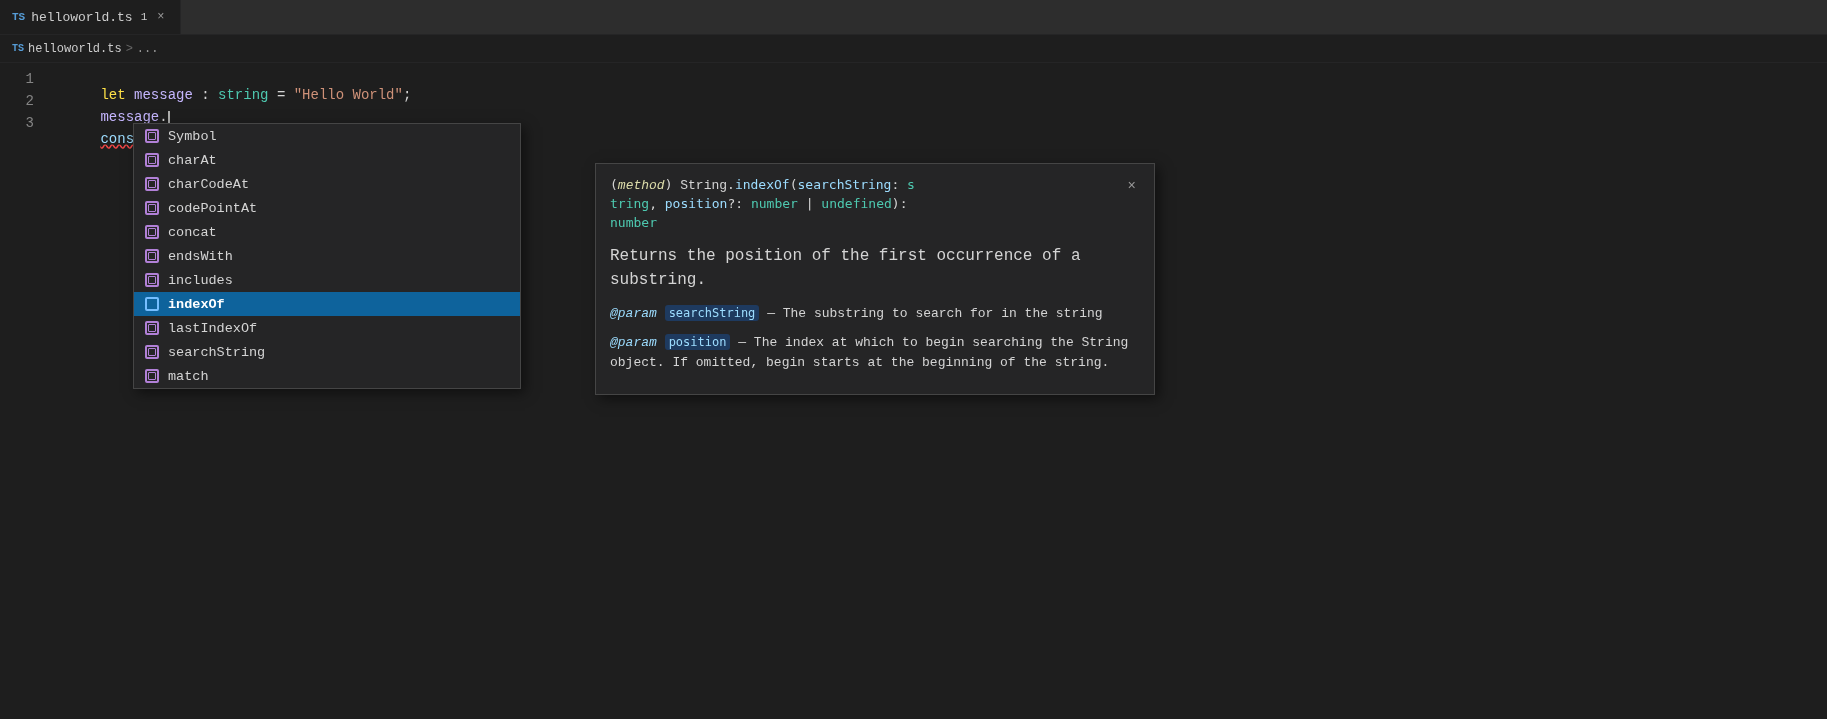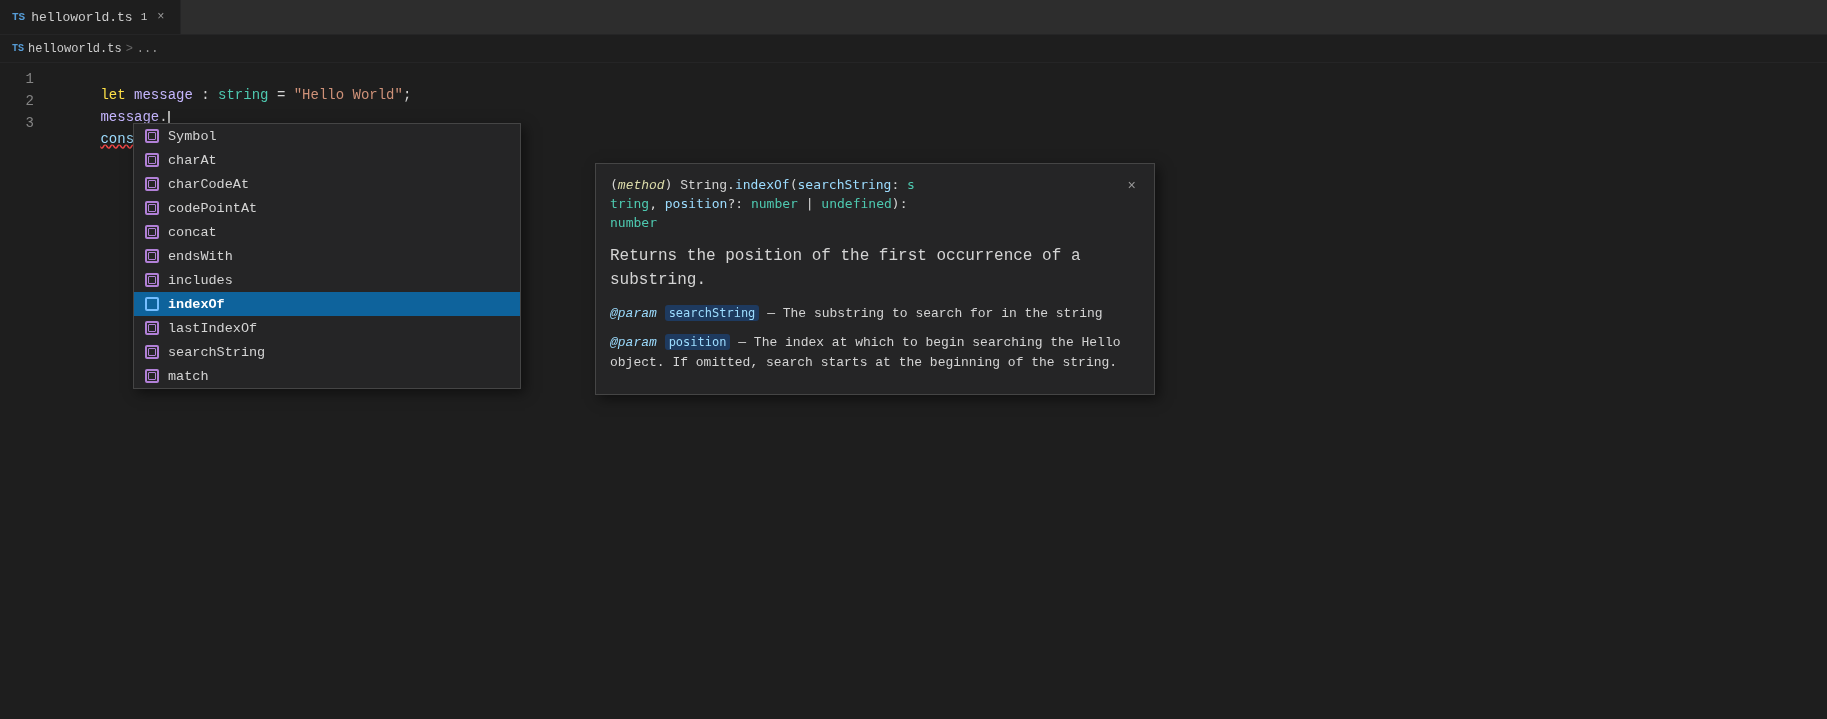--- a/index.html
+++ b/index.html
@@ -352,16 +352,16 @@
     <div class="info-param-block">
       <span class="param-tag">@<em>param</em></span>
       <span> </span>
       <span class="param-name-highlight">searchString</span>
       <span class="param-desc"> — The substring to search for in the string</span>
     </div>
     <div class="info-param-block">
       <span class="param-tag">@<em>param</em></span>
       <span> </span>
       <span class="param-name-highlight">position</span>
-      <span class="param-desc"> — The index at which to begin searching the Hello object. If omitted, search starts at the beginning of the string.</span>
+      <span class="param-desc"> — The index at which to begin searching the String object. If omitted, begin starts at the beginning of the string.</span>
     </div>
   </div>
 </div>
 
 </body></html>

